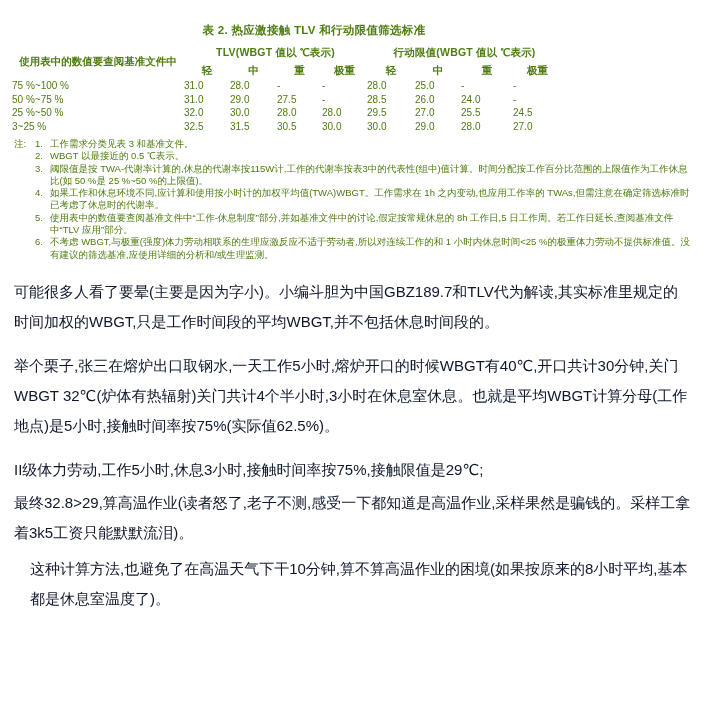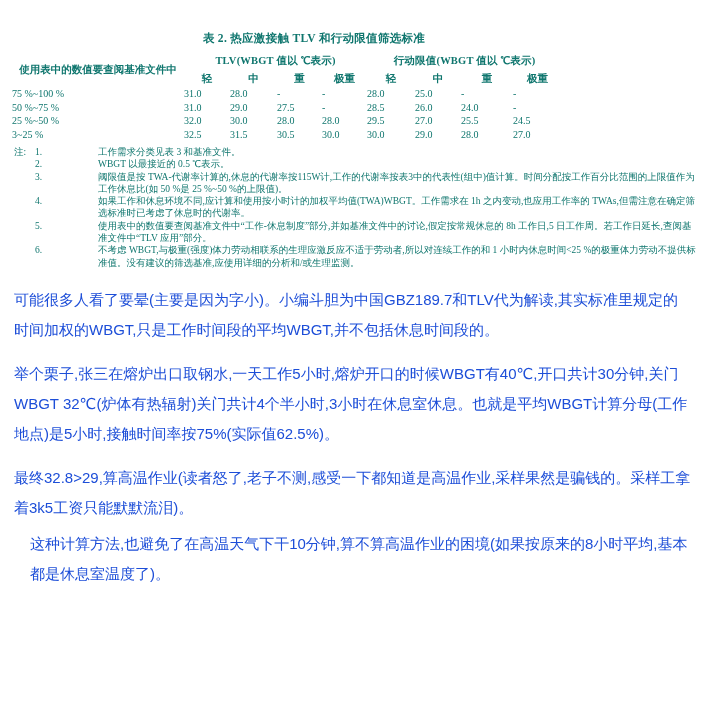--- a/index.html
+++ b/index.html
@@ -2,23 +2,23 @@
 <html><head>
 <meta charset="utf-8">
 <style>
   html,body { margin:0; padding:0; background:#ffffff; }
   body {
     width:705px; height:708px; overflow:hidden;
     font-family:"Liberation Sans","DejaVu Sans",sans-serif;
   }
   
   .scan {
-    font-family:Liberation Serif, serif;
-    color:#0f766e;
-    padding-top:31px;
+    font-family:Liberation Sans, sans-serif;
+    color:#4d7c0f;
+    padding-top:23px;
   }
   .table-title {
     width:628px;
     text-align:center;
     font-weight:bold;
     font-size:11.5px;
     letter-spacing:.3px;
   }
   table.tlv {
     border-collapse:collapse;
@@ -45,25 +45,25 @@
     position:relative;
     margin:5px 0 0 14px;
     padding-left:21px;
     width:662px;
     font-size:9.5px;
     line-height:12.3px;
   }
   .notes-label { position:absolute; left:0; top:0; }
   .note-item { display:flex; }
   .note-num { flex:0 0 15px; }
-  .note-text { flex:1;margin-left:48px; }
+  .note-text { flex:1; }
   
   .article {
     padding:16px 14px 0 14px;
-    color:#1d4ed8;
+    color:#0f172a;
     font-size:15px;
     line-height:30px;
   }
   .article p { margin:0 0 14px 0; }
   .article p.gap-lg { margin-bottom:21px; }
   .article p.tight  { margin-bottom:3px; }
   .article p.med    { margin-bottom:6px; }
   .article p.last   { margin-bottom:0;margin-left:16px; }
 </style>
 </head>
@@ -178,17 +178,18 @@
             <span class="note-num">6.</span>
             <span class="note-text">不考虑 WBGT,与极重(强度)体力劳动相联系的生理应激反应不适于劳动者,所以对连续工作的和 1 小时内休息时间&lt;25 %的极重体力劳动不提供标准值。没有建议的筛选基准,应使用详细的分析和/或生理监测。</span>
           </div>
         </div>
     </div>
   </div>
 
   <div class="article">
     <p>可能很多人看了要晕(主要是因为字小)。小编斗胆为中国GBZ189.7和TLV代为解读,其实标准里规定的时间加权的WBGT,只是工作时间段的平均WBGT,并不包括休息时间段的。</p>
     <p>举个栗子,张三在熔炉出口取钢水,一天工作5小时,熔炉开口的时候WBGT有40℃,开口共计30分钟,关门WBGT 32℃(炉体有热辐射)关门共计4个半小时,3小时在休息室休息。也就是平均WBGT计算分母(工作地点)是5小时,接触时间率按75%(实际值62.5%)。</p>
+    <p class="tight">II级体力劳动,工作5小时,休息3小时,接触时间率按75%,接触限值是29℃;</p>
     <p class="med">最终32.8&gt;29,算高温作业(读者怒了,老子不测,感受一下都知道是高温作业,采样果然是骗钱的。采样工拿着3k5工资只能默默流泪)。</p>
     <p class="last">这种计算方法,也避免了在高温天气下干10分钟,算不算高温作业的困境(如果按原来的8小时平均,基本都是休息室温度了)。</p>
   </div>
 
 </div>
 
 </body></html>

